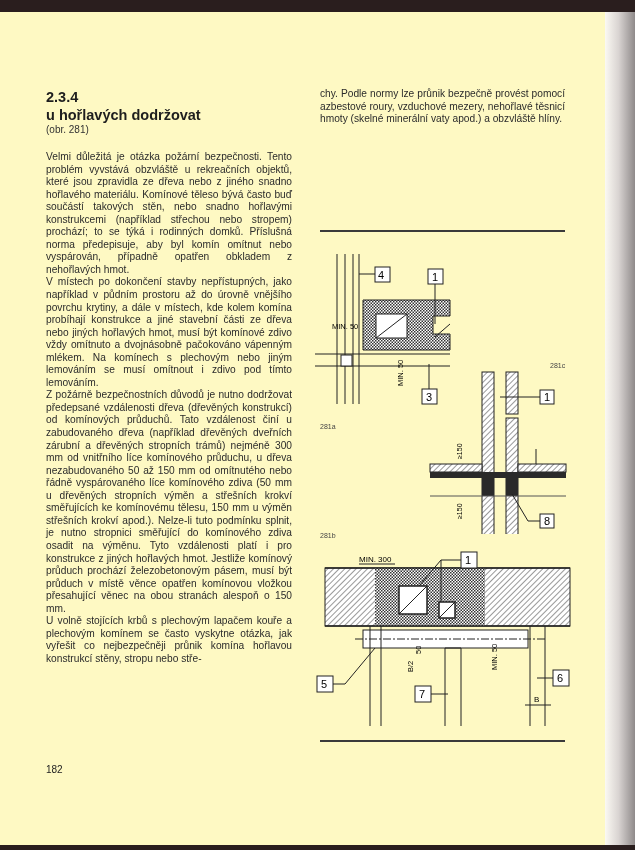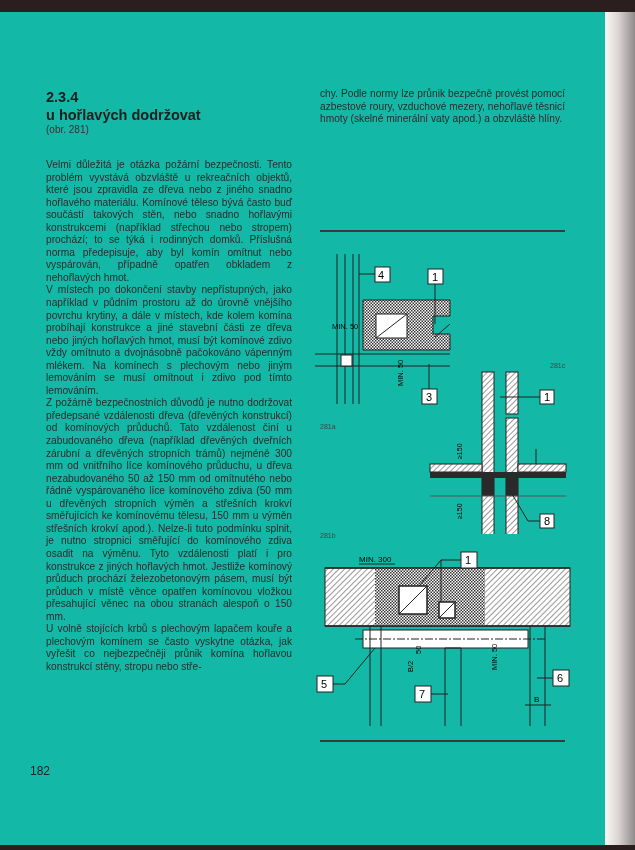--- a/index.html
+++ b/index.html
@@ -4,43 +4,43 @@
 <style>
   html, body { margin: 0; padding: 0; }
   body {
     width: 635px; height: 850px; overflow: hidden;
     background: #2a1e1e;
     font-family: "Liberation Sans", sans-serif;
     position: relative;
   }
   .page {
     position: absolute; left: 0; top: 12px; width: 635px; height: 833px;
-    background: #14b8a6;
+    background: #fef9c3;
     overflow: hidden;
   }
   .gutter {
     position: absolute; right: 0; top: 0; width: 30px; height: 100%;
     background: linear-gradient(to right, #fbf9f3 0%, #d9d4d2 45%, #8f8a8a 100%);
   }
   .col-left {
     position: absolute; left: 46px; top: 76px; width: 246px;
     color: #2b2b2b;
   }
   .section-num, .section-title {
     font-weight: bold; font-size: 14.5px; line-height: 18px; color: #1e1e1e;
   }
   .ref { font-size: 10px; color: #333; }
   .para {
     font-size: 10.2px; line-height: 12.55px; text-align: justify;
     margin: 0; color: #2b2b2b;
   }
-  .para.first { margin-top: 24px; }
+  .para.first { margin-top: 16px; }
   .page-num {
-    position: absolute; left: 30px; top: 752px;
-    font-size: 12px; color: #222;
+    position: absolute; left: 46px; top: 752px;
+    font-size: 10px; color: #222;
   }
   .col-right {
     position: absolute; left: 320px; top: 76px; width: 245px;
   }
   .rule {
     position: absolute; height: 1.5px; background: #3a3a3a;
   }
   .fig { position: absolute; }
   svg text { font-family: "Liberation Sans", sans-serif; }
 </style>

